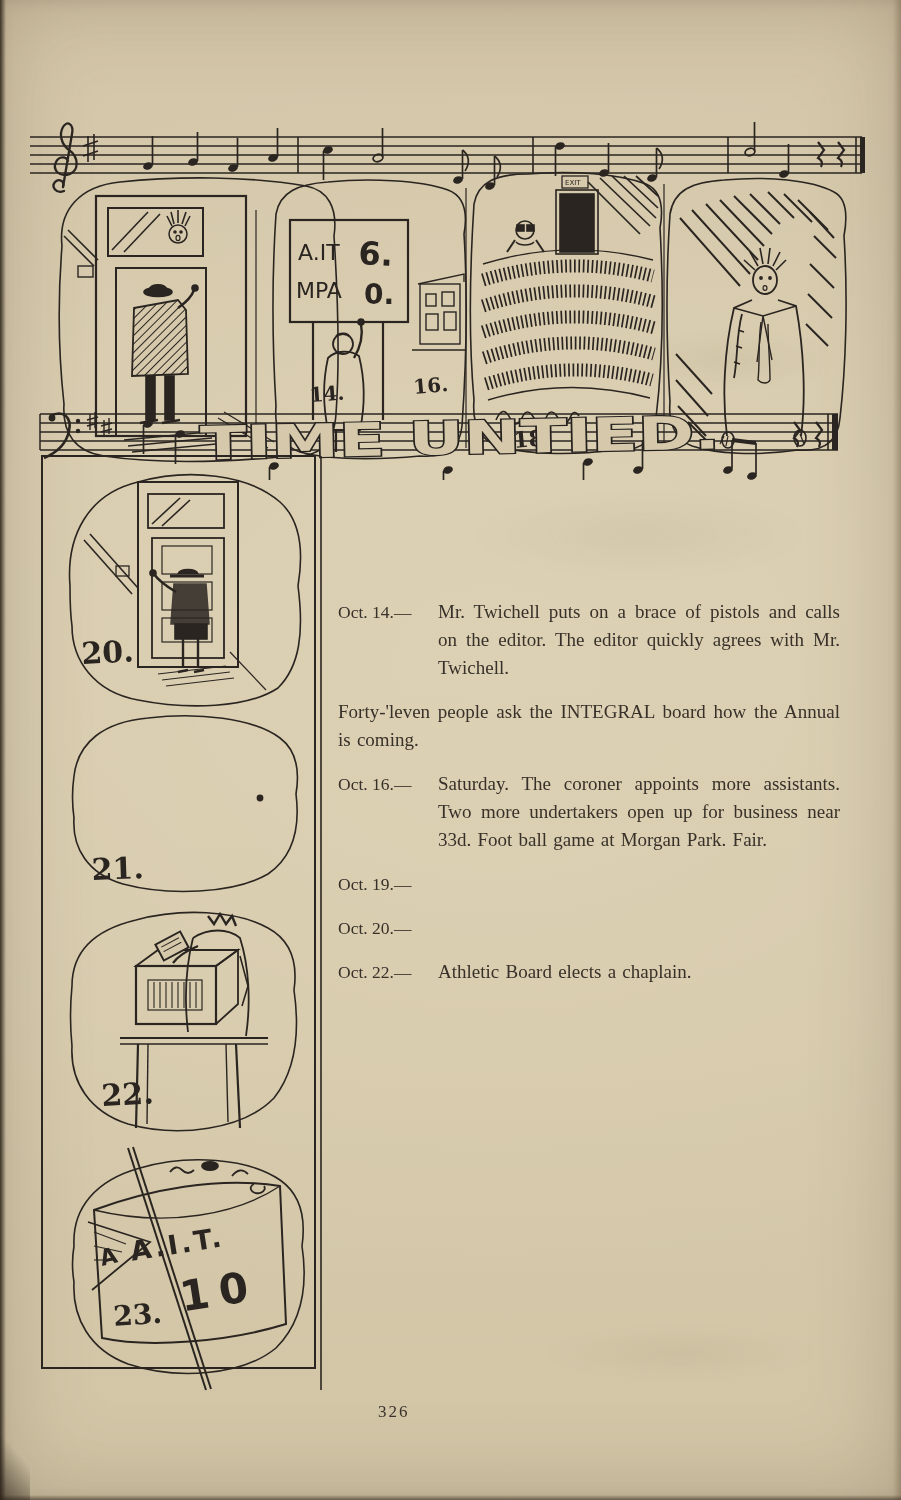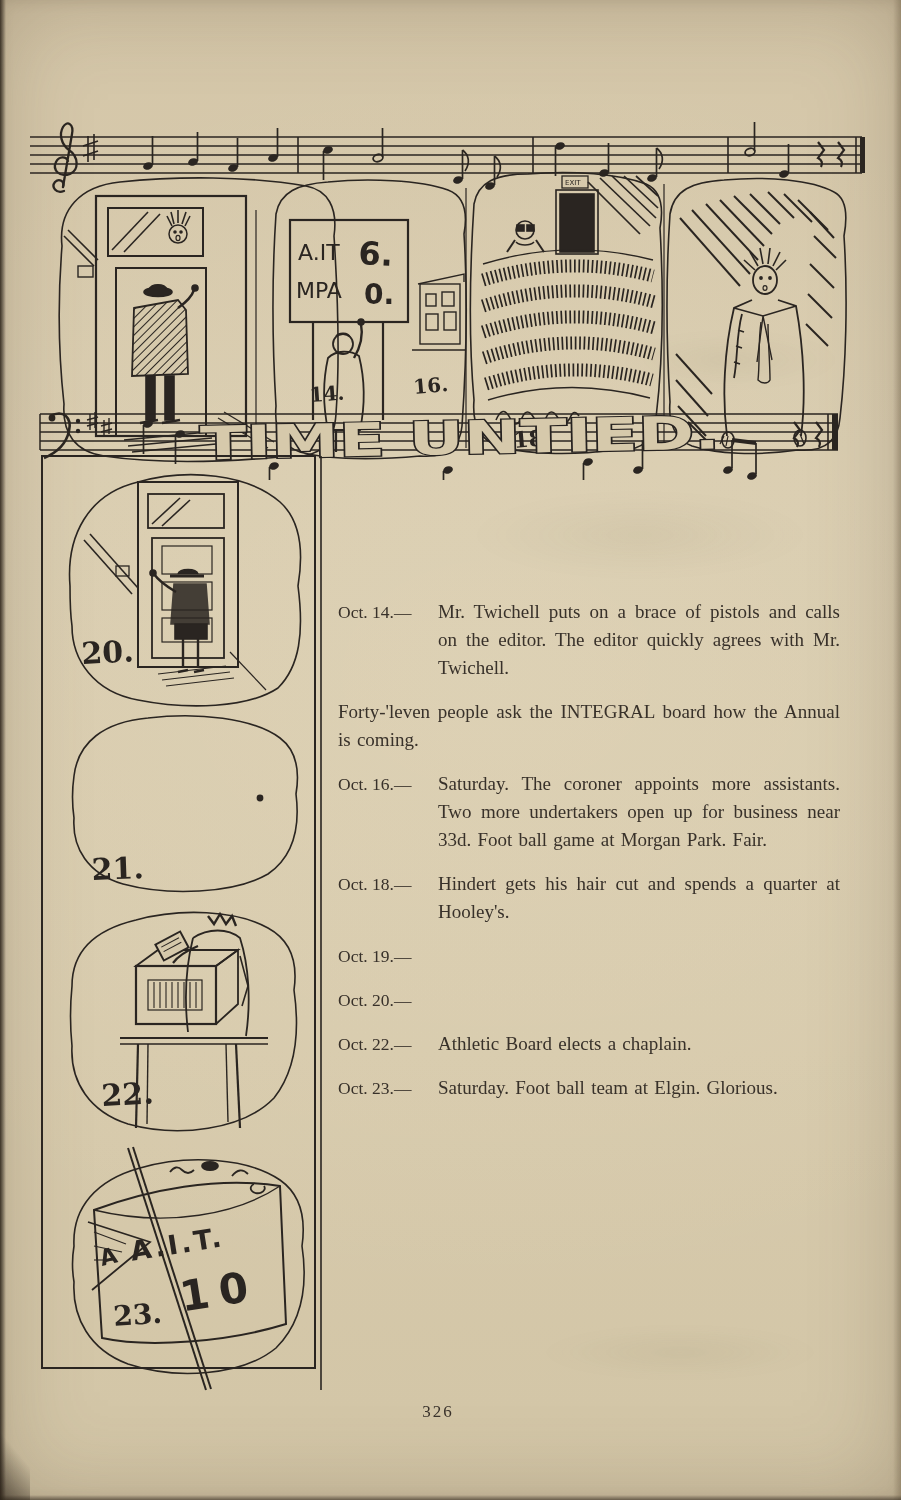--- a/index.html
+++ b/index.html
@@ -23,21 +23,21 @@
     background:linear-gradient(50deg, rgba(26,20,15,.65), rgba(26,20,15,0) 65%);}
   .ghost{position:absolute;filter:blur(3px);opacity:.55;pointer-events:none;
     background:radial-gradient(closest-side, rgba(115,108,78,.14), rgba(115,108,78,0));}
   svg text{user-select:none;}
   .entries{position:absolute;left:332px;top:598px;width:502px;margin-left:6px;}
   .entry{display:flex;margin-bottom:16px;}
   .entry-date{flex:0 0 100px;width:100px;font-size:17.5px;line-height:28px;
     color:#38312a;white-space:nowrap;}
   .entry-text{flex:1;font-size:19px;line-height:28px;text-align:justify;
     color:#38312a;word-spacing:1.5px;}
-  .pagenum{position:absolute;left:378px;top:1402px;width:120px;text-align:center;
+  .pagenum{position:absolute;left:378px;top:1402px;width:120px;text-align:left;
     font-size:17px;letter-spacing:2px;color:#3a332c;}
 </style>
 </head>
 <body>
 
 <div class="page">
 
   <div class="edge-left"></div>
   <div class="edge-right"></div>
   <div class="edge-bottom"></div>
@@ -436,33 +436,25 @@
       <span class="entry-text">Mr. Twichell puts on a brace of pistols and calls on the editor. The editor quickly agrees with Mr. Twichell.</span>
     </div>
     <div class="entry">
       <span class="entry-text">Forty-'leven people ask the INTEGRAL board how the Annual is coming.</span>
     </div>
     <div class="entry">
       <span class="entry-date">Oct. 16.—</span>
       <span class="entry-text">Saturday. The coroner appoints more assistants. Two more undertakers open up for business near 33d. Foot ball game at Morgan Park. Fair.</span>
     </div>
     <div class="entry">
-      <span class="entry-date">Oct. 18.—</span>
-      <span class="entry-text">Hindert gets his hair cut and spends a quarter at Hooley's.</span>
-    </div>
-    <div class="entry">
       <span class="entry-date">Oct. 19.—</span>
     </div>
     <div class="entry">
       <span class="entry-date">Oct. 20.—</span>
     </div>
     <div class="entry">
       <span class="entry-date">Oct. 22.—</span>
       <span class="entry-text">Athletic Board elects a chaplain.</span>
     </div>
-    <div class="entry">
-      <span class="entry-date">Oct. 23.—</span>
-      <span class="entry-text">Saturday. Foot ball team at Elgin. Glorious.</span>
-    </div>
   </div>
 
   <div class="pagenum">326</div>
 </div>
 
 </body></html>

